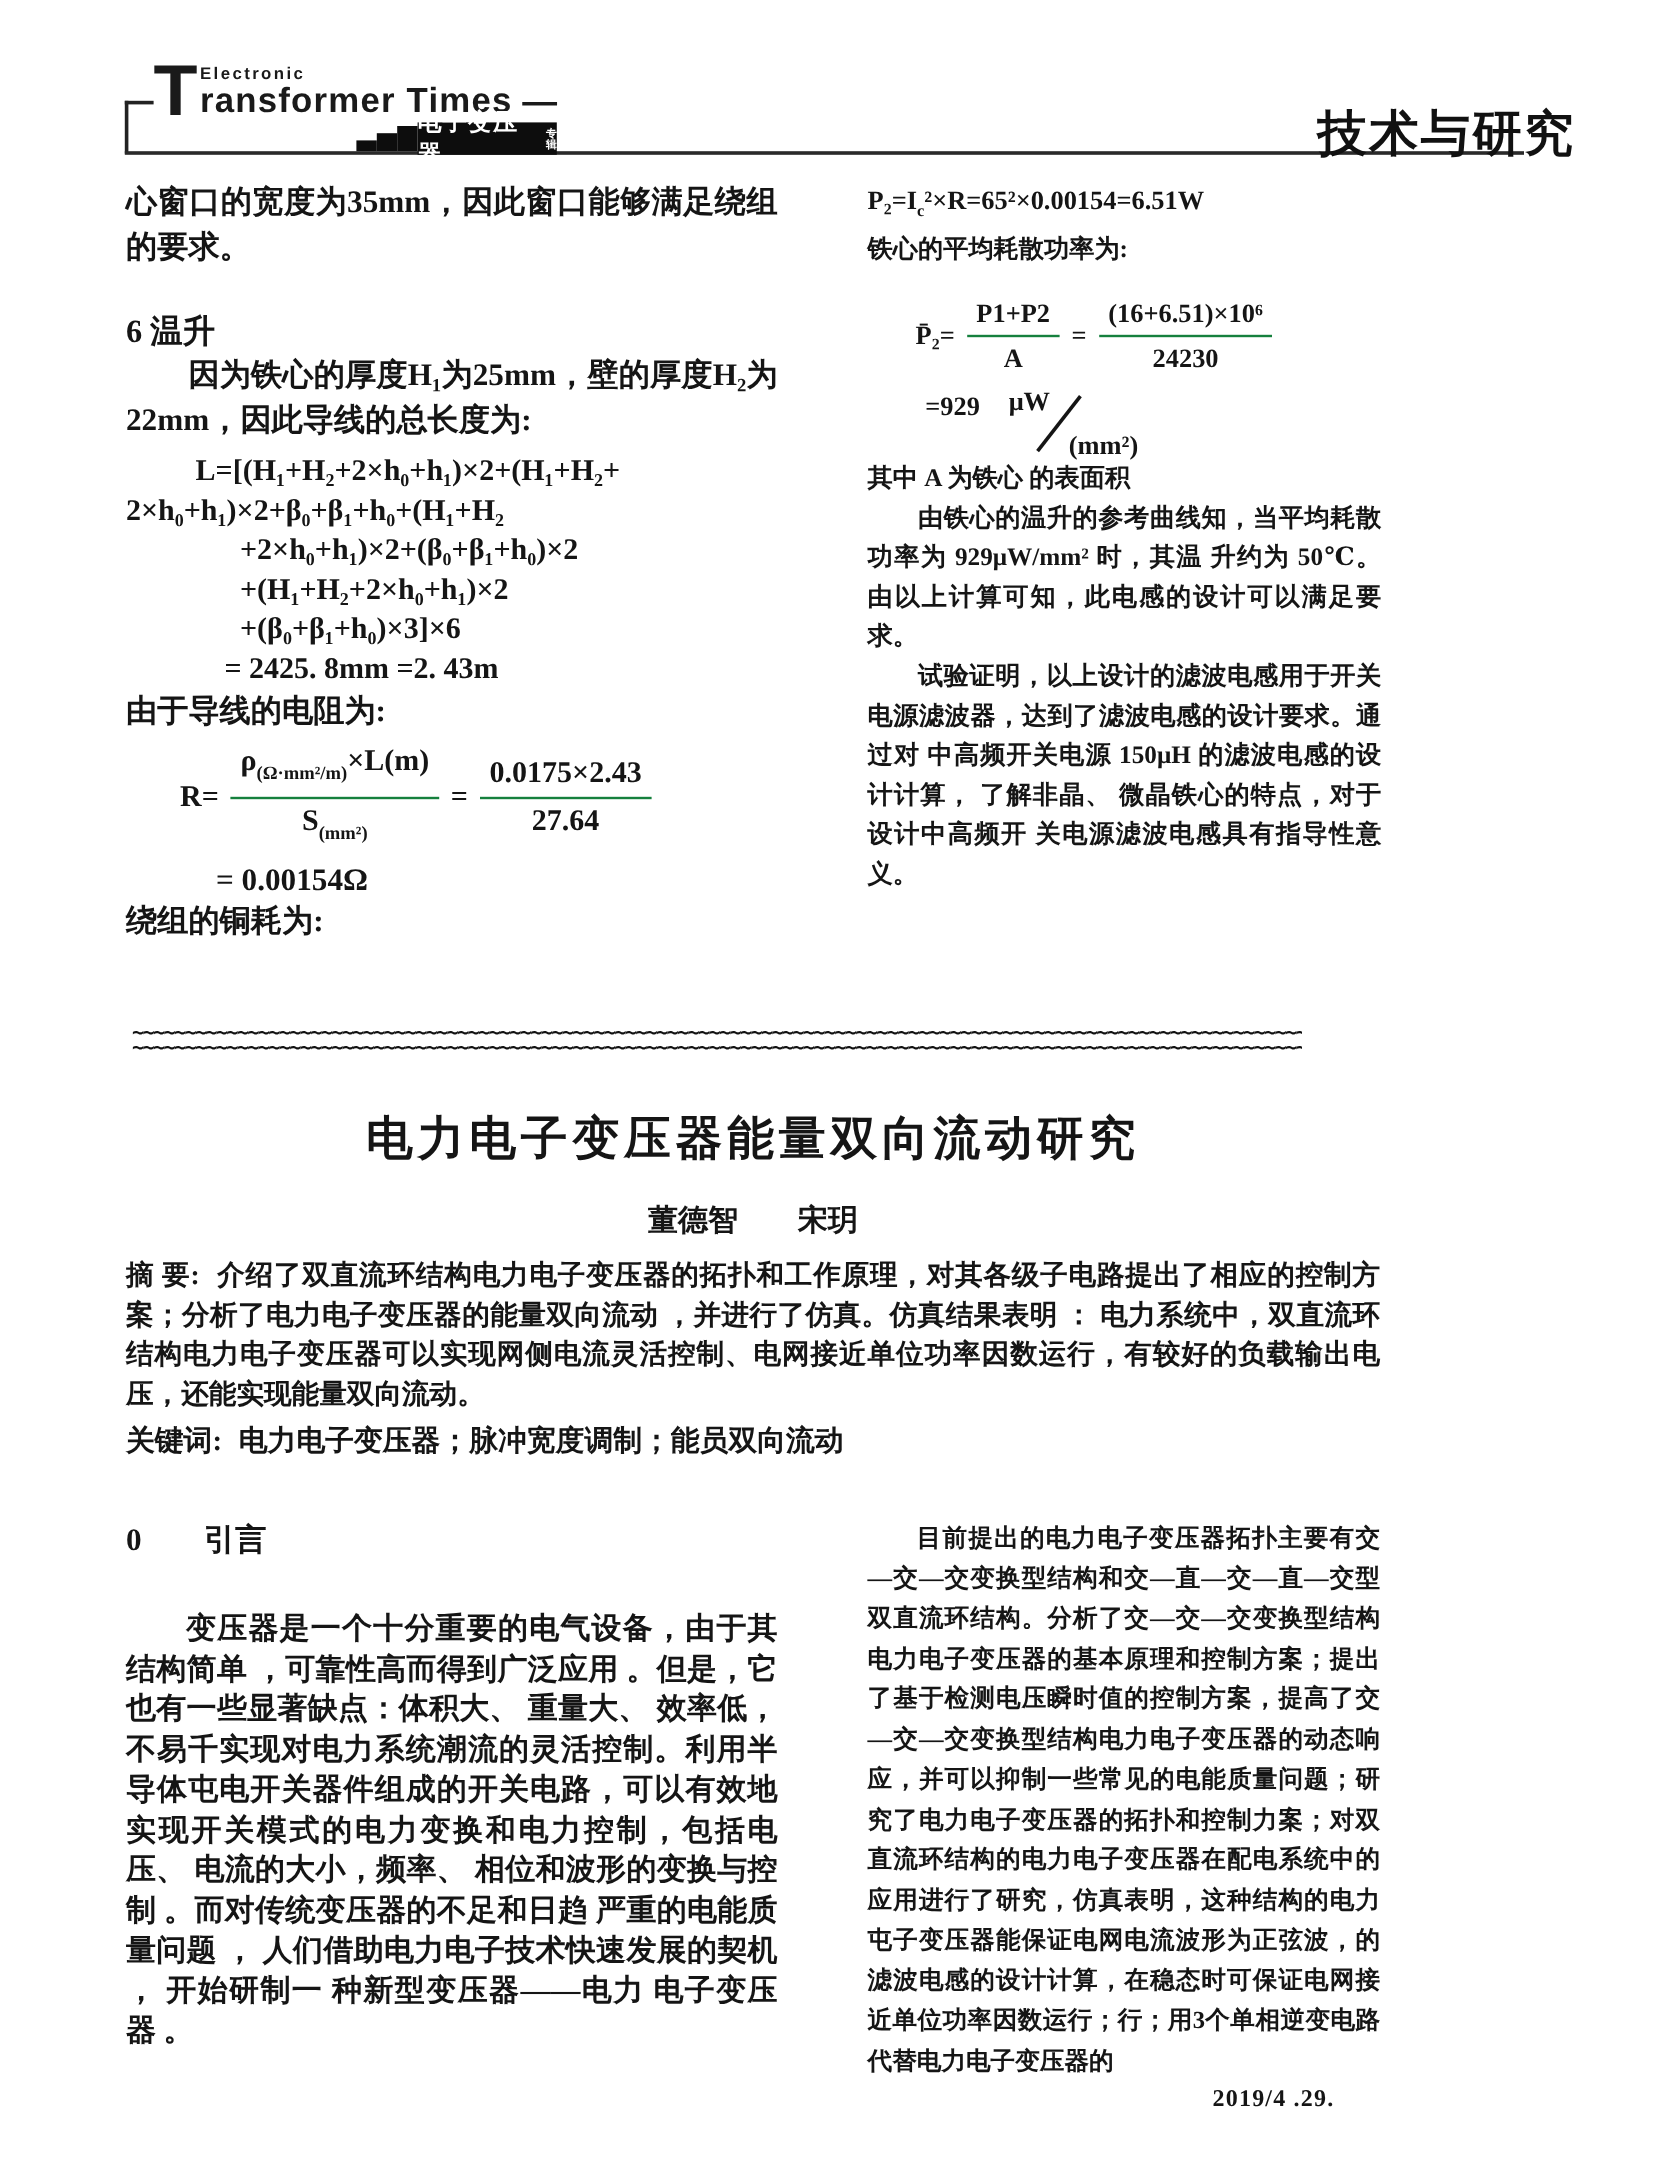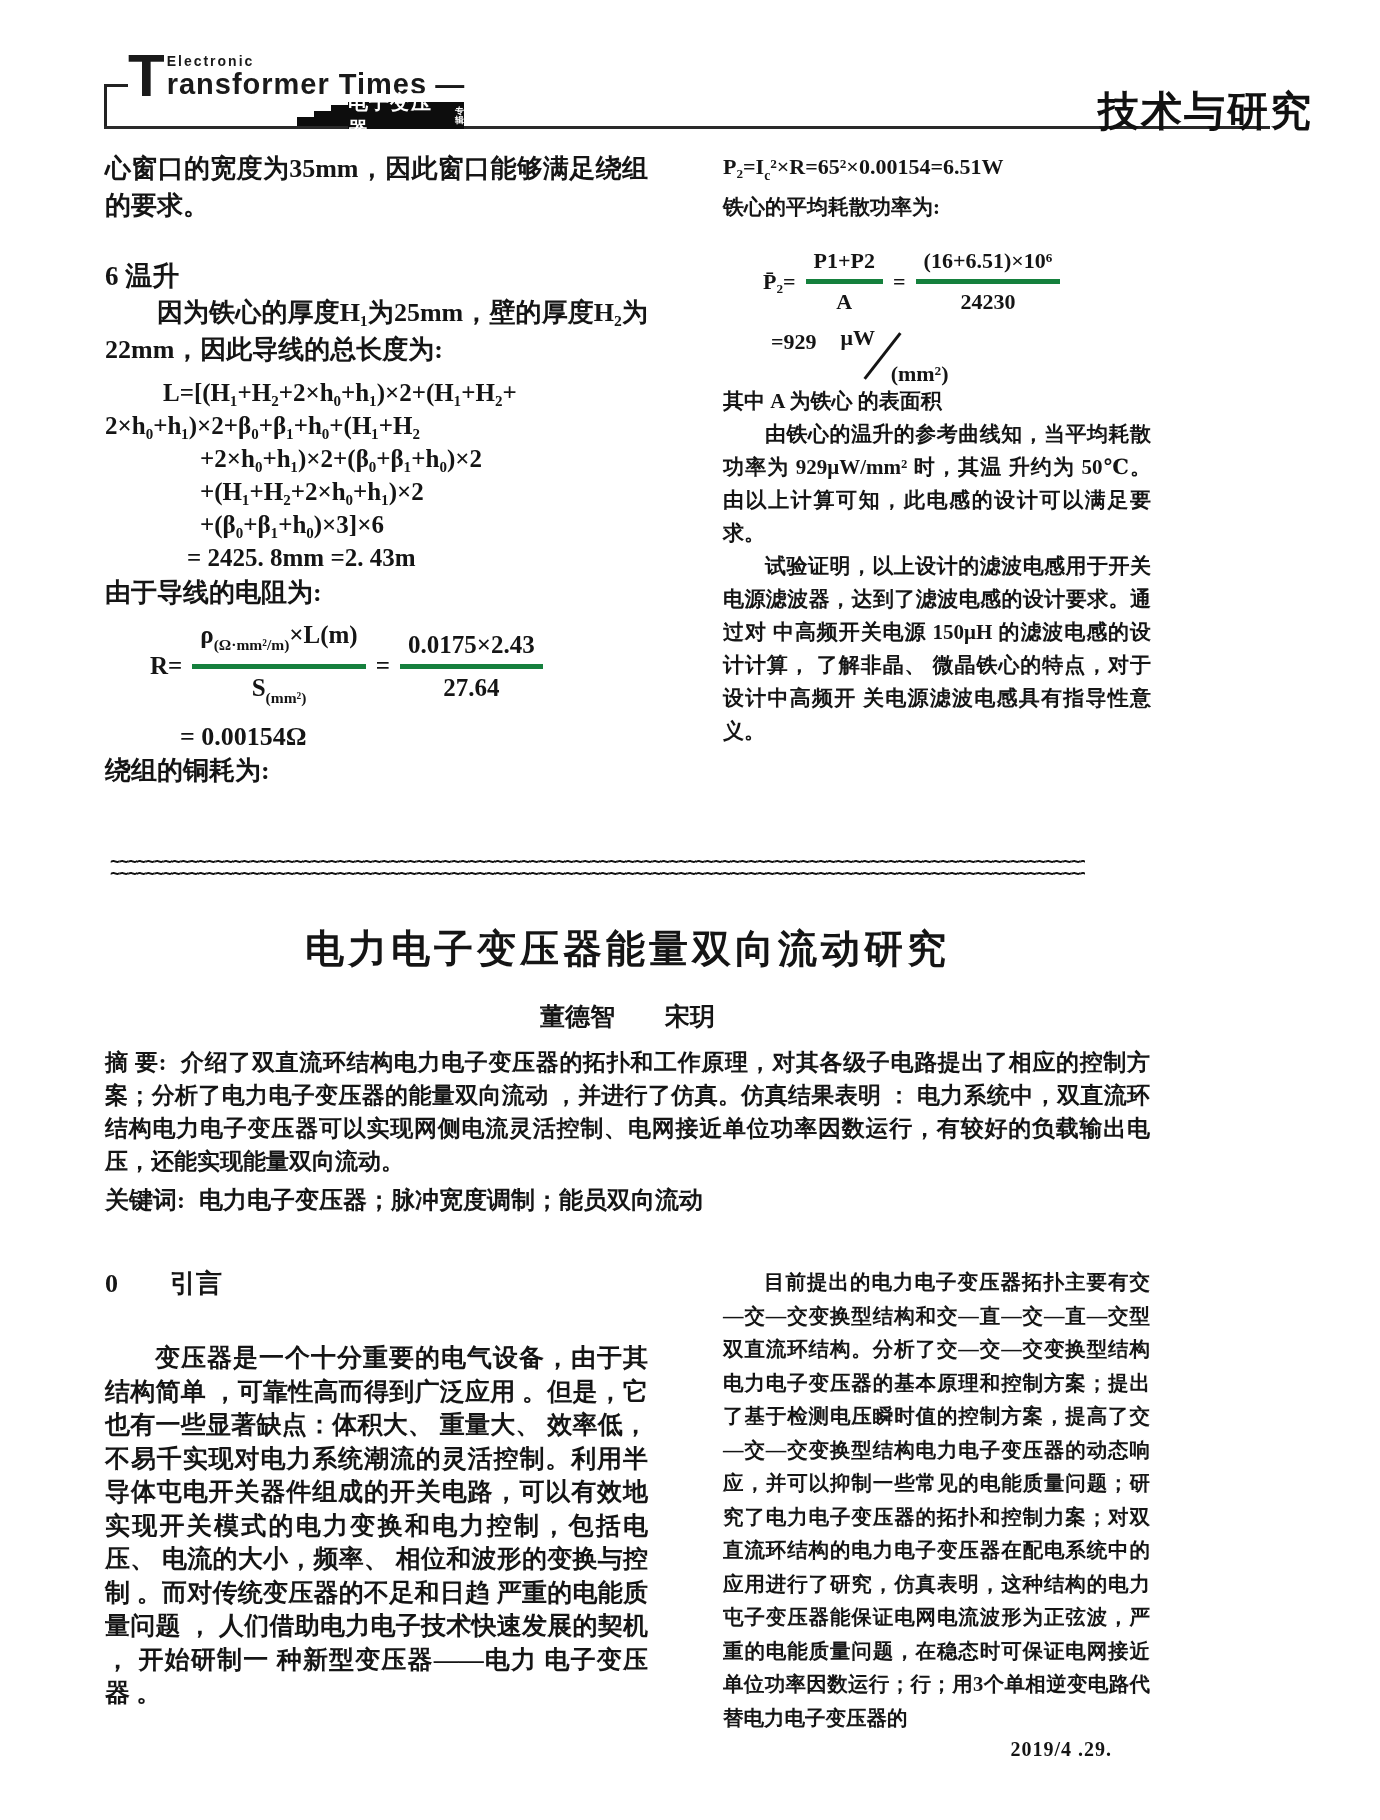--- a/index.html
+++ b/index.html
@@ -35,21 +35,21 @@
   .tl-p2{margin-top:26px;text-indent:2em;}
   .fwrap{margin-top:8px;font-size:25px;line-height:33px;}
   .fl{white-space:nowrap;}
   .fl-0{margin-left:58px;}
   .fl-1{}
   .fl-2,.fl-3,.fl-4{margin-left:95px;}
   .fl-5{margin-left:82px;}
   .tl-p3{margin-top:12px;}
   .formula-row{margin-top:10px;margin-left:45px;display:flex;align-items:center;font-size:25px;line-height:28px;}
   .frac{display:inline-flex;flex-direction:column;align-items:center;margin:0 10px;}
-  .frac .num{border-bottom:5px solid #15803d;padding:0 8px 5px 8px;white-space:nowrap;}
+  .frac .num{border-bottom:2px solid #15803d;padding:0 8px 5px 8px;white-space:nowrap;}
   .frac .den{padding-top:5px;white-space:nowrap;}
   .subsc{font-size:0.62em;vertical-align:-0.45em;}
   .tl-res{margin-top:10px;margin-left:75px;font-size:26px;}
   .tl-p4{margin-top:20px;margin-left:8px;}
   
   .tr{position:absolute;left:723px;top:152px;width:428px;}
   .tr p{margin:0;font-size:21px;line-height:33px;text-align:justify;}
   .tr-f1{font-size:22px;line-height:30px;white-space:nowrap;}
   .tr-p1{margin-top:50px;}
   .pavg{margin-top:24px;margin-left:40px;font-size:22px;}
@@ -193,18 +193,18 @@
   <div class="a2-keywords">
     <span class="kw-label">关键词:</span><span>电力电子变压器；脉冲宽度调制；能员双向流动</span>
   </div>
 
   <div class="bl">
     <div class="bl-h">0　　引言</div>
     <p>变压器是一个十分重要的电气设备，由于其结构简单 ，可靠性高而得到广泛应用 。但是，它也有一些显著缺点：体积大、 重量大、 效率低，不易千实现对电力系统潮流的灵活控制。利用半导体屯电开关器件组成的开关电路，可以有效地实现开关模式的电力变换和电力控制，包括电压、 电流的大小，频率、 相位和波形的变换与控制 。而对传统变压器的不足和日趋 严重的电能质量问题 ， 人们借助电力电子技术快速发展的契机 ， 开始研制一 种新型变压器——电力 电子变压器 。</p>
   </div>
 
   <div class="br">
-    <p>目前提出的电力电子变压器拓扑主要有交—交—交变换型结构和交—直—交—直—交型双直流环结构。分析了交—交—交变换型结构电力电子变压器的基本原理和控制方案；提出了基于检测电压瞬时值的控制方案，提高了交—交—交变换型结构电力电子变压器的动态响应，并可以抑制一些常见的电能质量问题；研究了电力电子变压器的拓扑和控制力案；对双直流环结构的电力电子变压器在配电系统中的应用进行了研究，仿真表明，这种结构的电力屯子变压器能保证电网电流波形为正弦波，严重的电能质量问题，在稳态时可保证电网接近单位功率因数运行；行；用3个单相逆变电路代替电力电子变压器的</p>
+    <p>目前提出的电力电子变压器拓扑主要有交—交—交变换型结构和交—直—交—直—交型双直流环结构。分析了交—交—交变换型结构电力电子变压器的基本原理和控制方案；提出了基于检测电压瞬时值的控制方案，提高了交—交—交变换型结构电力电子变压器的动态响应，并可以抑制一些常见的电能质量问题；研究了电力电子变压器的拓扑和控制力案；对双直流环结构的电力电子变压器在配电系统中的应用进行了研究，仿真表明，这种结构的电力屯子变压器能保证电网电流波形为正弦波，的滤波电感的设计计算，在稳态时可保证电网接近单位功率因数运行；行；用3个单相逆变电路代替电力电子变压器的</p>
   </div>
 
   <div class="footer">2019/4 .29.</div>
 
 </div>
 
 </body></html>

